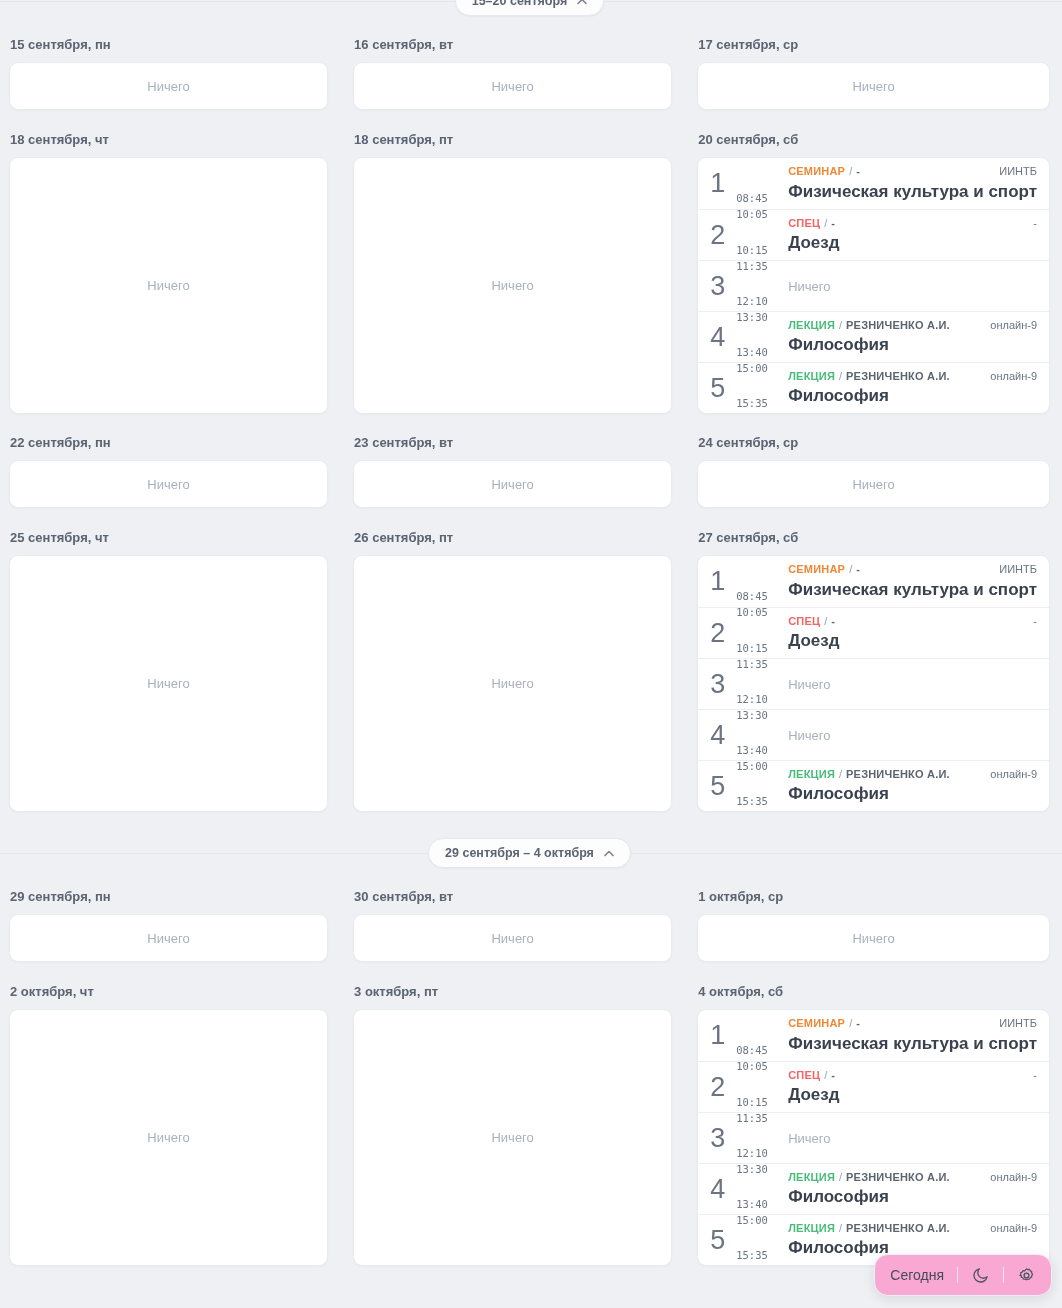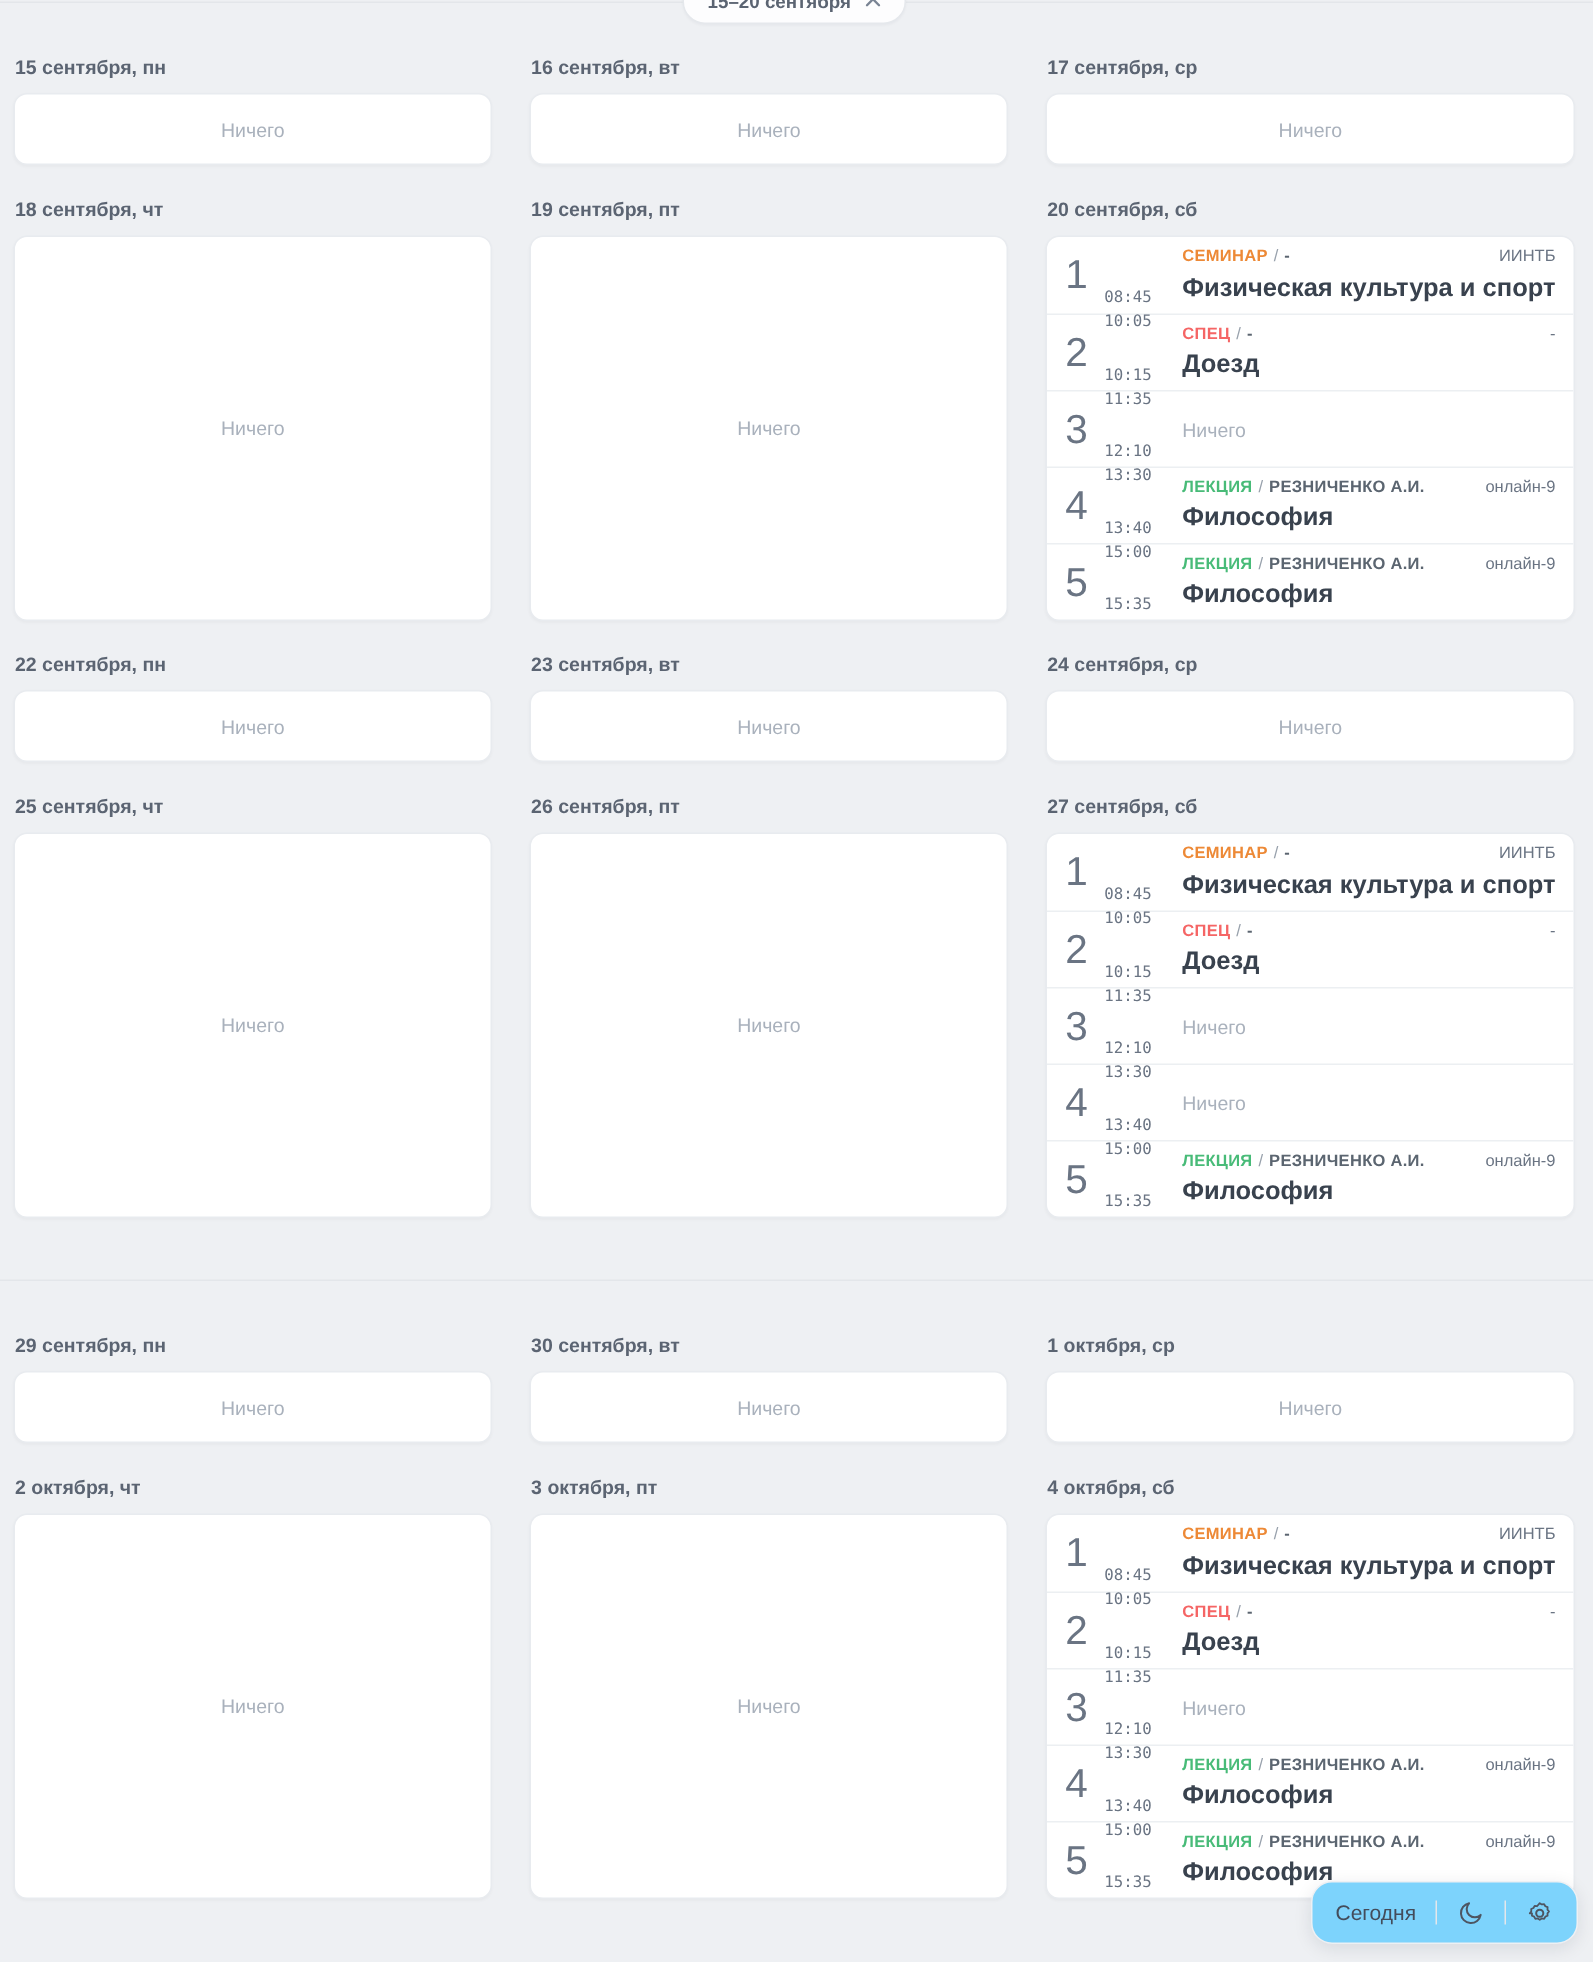--- a/index.html
+++ b/index.html
@@ -93,21 +93,21 @@
   .lesson-loc { margin-left:auto; color:#6a7483; font-weight:400; padding-left:8px; }
   .lesson-title { margin-top:3px; font-size:17px; font-weight:600; color:#39424e;
                   overflow:hidden; text-overflow:ellipsis; white-space:nowrap; }
   .lesson-empty-label { margin-left:10px; font-size:13px; color:#a9b1bc; }
 
   
   .fab {
     position:absolute; right:10px; bottom:12px;
     height:42px; padding:0 15px;
     display:flex; align-items:center; gap:13px;
-    background:#7dd3fc;
+    background:#f9a8d4;
     border:1px solid #eef0f3;
     border-radius:14px;
     box-shadow:0 3px 12px rgba(20,30,50,.10);
     z-index:10;
   }
   .fab-btn {
     background:none; border:none; cursor:pointer;
     display:flex; align-items:center;
     font-family:"Liberation Sans", sans-serif;
     font-size:14px; font-weight:500; color:#434c5b;
@@ -149,21 +149,21 @@
             <span class="empty-text">Ничего</span>
           </div>
   </div>
         <div class="day">
     <div class="day-label">18 сентября, чт</div>
     <div class="card card-empty card-tall">
             <span class="empty-text">Ничего</span>
           </div>
   </div>
         <div class="day">
-    <div class="day-label">19 сентября, пт</div>
+    <div class="day-label">18 сентября, пт</div>
     <div class="card card-empty card-tall">
             <span class="empty-text">Ничего</span>
           </div>
   </div>
         <div class="day">
     <div class="day-label">20 сентября, сб</div>
     <div class="card card-schedule">
             <div class="lesson">
     <div class="lesson-num">1</div>
     <div class="lesson-time">
@@ -339,20 +339,26 @@
       <div class="lesson-title">Философия</div>
     </div>
   </div>
           </div>
   </div>
       </div>
   </section>
     <section class="week">
     <div class="section-header">
       <div class="section-divider"></div>
+      <button class="pill">
+        <span>29 сентября – 4 октября</span>
+        <svg width="10" height="7" viewBox="0 0 10 7" fill="none">
+          <polyline points="1,5.5 5,1.5 9,5.5" stroke="#7a8494" stroke-width="1.6" stroke-linecap="round" stroke-linejoin="round"></polyline>
+        </svg>
+      </button>
     </div>
     <div class="grid">
         <div class="day">
     <div class="day-label">29 сентября, пн</div>
     <div class="card card-empty card-small">
             <span class="empty-text">Ничего</span>
           </div>
   </div>
         <div class="day">
     <div class="day-label">30 сентября, вт</div>

